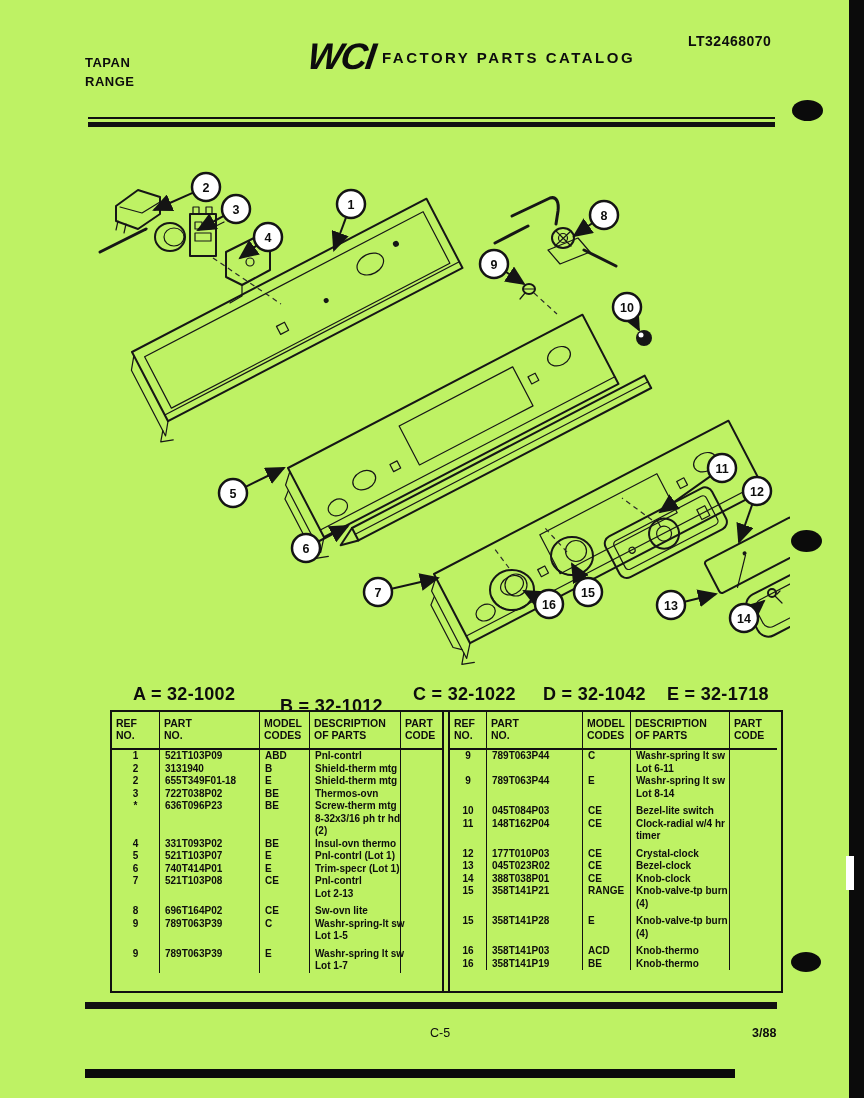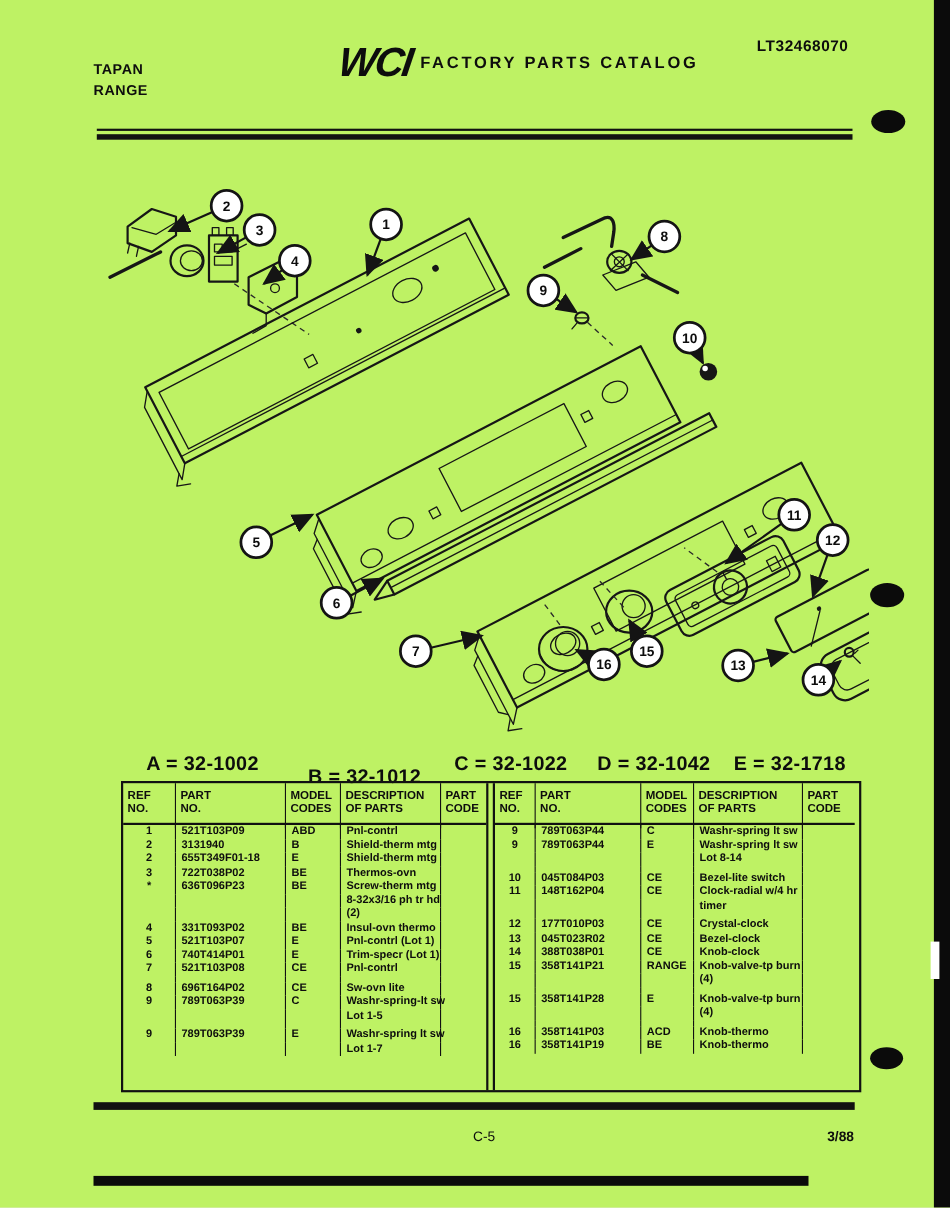--- a/index.html
+++ b/index.html
@@ -392,20 +392,27 @@
           <div class="t-cell">Trim-specr (Lot 1)</div>
           <div class="t-cell"></div>
         </div>
         <div class="t-row">
           <div class="t-cell">7</div>
           <div class="t-cell">521T103P08</div>
           <div class="t-cell">CE</div>
           <div class="t-cell">Pnl-contrl</div>
           <div class="t-cell"></div>
         </div>
+        <div class="t-row">
+          <div class="t-cell"></div>
+          <div class="t-cell"></div>
+          <div class="t-cell"></div>
+          <div class="t-cell">Lot 2-13</div>
+          <div class="t-cell"></div>
+        </div>
         <div class="t-gap">
           <span></span>
           <span></span>
           <span></span>
           <span></span>
           <span></span>
         </div>
         <div class="t-row">
           <div class="t-cell">8</div>
           <div class="t-cell">696T164P02</div>
@@ -471,20 +478,27 @@
           <div class="h-cell">
             <div>PART</div>
             <div>CODE</div>
           </div>
         </div>
         <div class="t-row">
           <div class="t-cell">9</div>
           <div class="t-cell">789T063P44</div>
           <div class="t-cell">C</div>
           <div class="t-cell">Washr-spring lt sw</div>
+          <div class="t-cell"></div>
+        </div>
+        <div class="t-row">
+          <div class="t-cell"></div>
+          <div class="t-cell"></div>
+          <div class="t-cell"></div>
+          <div class="t-cell">Lot 6-11</div>
           <div class="t-cell"></div>
         </div>
         <div class="t-row">
           <div class="t-cell">9</div>
           <div class="t-cell">789T063P44</div>
           <div class="t-cell">E</div>
           <div class="t-cell">Washr-spring lt sw</div>
           <div class="t-cell"></div>
         </div>
         <div class="t-row">

